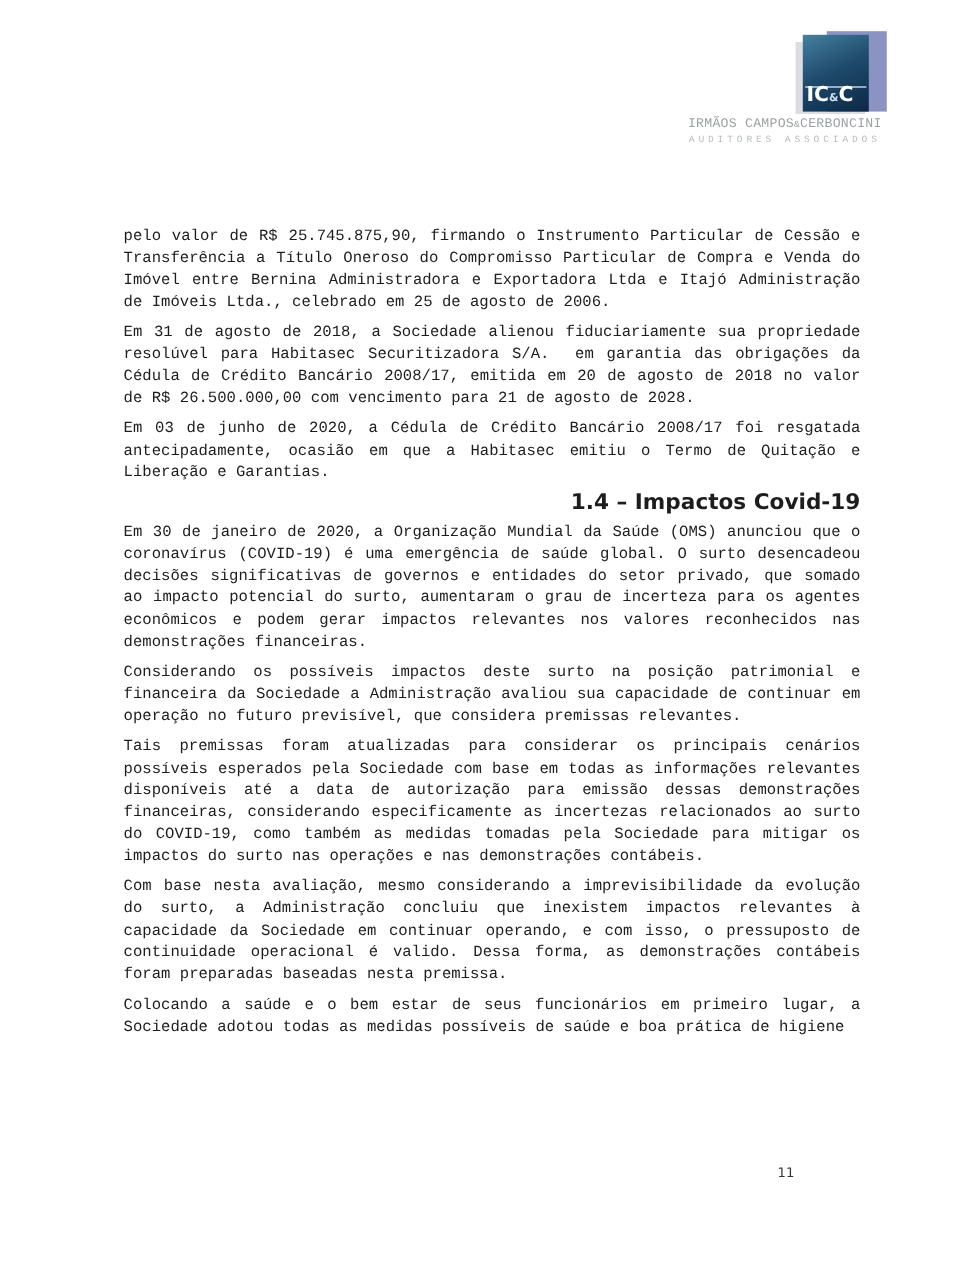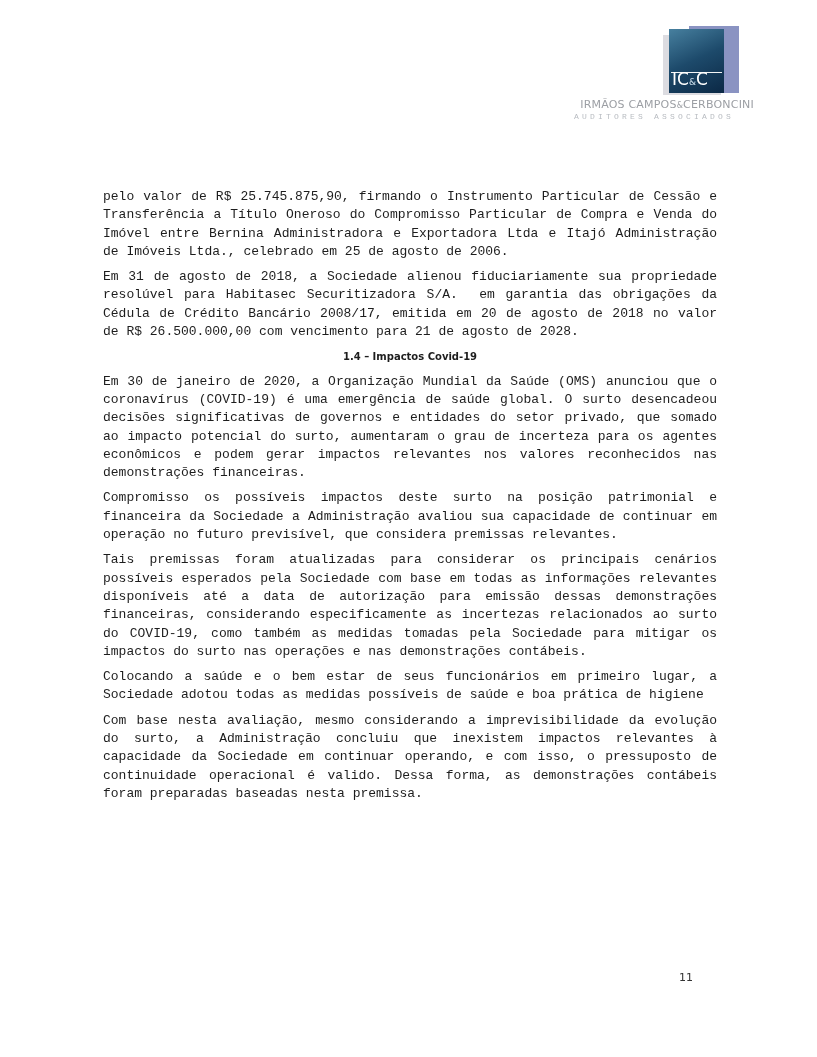--- a/index.html
+++ b/index.html
@@ -18,54 +18,54 @@
   .logo-art .sq { position: absolute; }
   .sq-shadow { left: 2px; top: 13px; width: 58px; height: 60px; background: #dcdce1; }
   .sq-back   { left: 28px; top: 4px; width: 50px; height: 67px; background: #8a93c2; }
   .sq-front  {
     left: 8px; top: 7px; width: 55px; height: 64px;
     background: linear-gradient(155deg, #47809f 0%, #1d4a6b 48%, #0b2845 100%);
   }
   .mono-line { position: absolute; left: 2px; right: 2px; bottom: 20px; height: 1px; background: rgba(255,255,255,0.95); }
   .monogram  {
     position: absolute; left: 3px; right: 0; bottom: 1px;
-    color: #ffffff; font-size: 17px; font-weight: 400;
+    color: #ffffff; font-size: 17px; font-weight: 700;
     letter-spacing: 0px; text-align: left; line-height: 19px;
     white-space: nowrap;
     margin-top: 24px;
   }
   .monogram .amp { font-size: 9px; color: #cfe1ee; }
 
   .company-name {
     position: absolute; top: 98px; left: 554px; width: 200px;
-    text-align: right; font-size: 11px; letter-spacing: 0.2px;
-    color: #9c9fa4; white-space: nowrap;
+    text-align: center; font-size: 11px; letter-spacing: 0.2px;
+    color: #9c9fa4; white-space: nowrap; font-family: Liberation Mono, monospace;
   }
   .company-name .amp2 { font-size: 8px; }
   .company-sub {
     position: absolute; top: 112px; left: 554px; width: 200px;
     text-align: center; font-size: 8px; letter-spacing: 3.2px;
     color: #b8bcc1; white-space: nowrap; font-family: Liberation Mono, monospace;
   }
 
   
   .content {
     position: absolute; top: 188px; left: 103px; width: 614px;
     font-size: 13px; line-height: 18.3px; text-align: justify;
   }
   .content p { margin: 0 0 7px 0; font-family: Liberation Mono, monospace; }
   .section-heading {
-    font-size: 10px; font-weight: bold;
-    margin: 3px 0 6px 0; text-align: center;
+    font-size: 18px; font-weight: bold;
+    margin: 3px 0 6px 0; text-align: right;
   }
 
   
   .page-number {
-    position: absolute; top: 971px; left: 666px; width: 40px;
-    text-align: center; font-size: 11px; color: #333333;
+    position: absolute; top: 971px; left: 648px; width: 40px;
+    text-align: left; font-size: 11px; color: #333333;
   }
 </style>
 </head>
 <body>
 
 <div class="page">
 
   <header>
     <div class="logo-art">
       <div class="sq sq-shadow"></div>
@@ -75,25 +75,26 @@
         <div class="monogram"><span>IC</span><span class="amp">&amp;</span><span>C</span></div>
       </div>
     </div>
     <div class="company-name"><span>IRMÃOS CAMPOS</span><span class="amp2">&amp;</span><span>CERBONCINI</span></div>
     <div class="company-sub">AUDITORES ASSOCIADOS</div>
   </header>
 
   <main class="content">
     <p>pelo valor de R$ 25.745.875,90, firmando o Instrumento Particular de Cessão e Transferência a Título Oneroso do Compromisso Particular de Compra e Venda do Imóvel entre Bernina Administradora e Exportadora Ltda e Itajó Administração de Imóveis Ltda., celebrado em 25 de agosto de 2006.</p>
     <p>Em 31 de agosto de 2018, a Sociedade alienou fiduciariamente sua propriedade resolúvel para Habitasec Securitizadora S/A.&nbsp; em garantia das obrigações da Cédula de Crédito Bancário 2008/17, emitida em 20 de agosto de 2018 no valor de R$ 26.500.000,00 com vencimento para 21 de agosto de 2028.</p>
+    <p>Em 03 de junho de 2020, a Cédula de Crédito Bancário 2008/17 foi resgatada antecipadamente, ocasião em que a Habitasec emitiu o Termo de Quitação e Liberação e Garantias.</p>
     <h2 class="section-heading">1.4 – Impactos Covid-19</h2>
     <p>Em 30 de janeiro de 2020, a Organização Mundial da Saúde (OMS) anunciou que o coronavírus (COVID-19) é uma emergência de saúde global. O surto desencadeou decisões significativas de governos e entidades do setor privado, que somado ao impacto potencial do surto, aumentaram o grau de incerteza para os agentes econômicos e podem gerar impactos relevantes nos valores reconhecidos nas demonstrações financeiras.</p>
-    <p>Compromisso os possíveis impactos deste surto na posição patrimonial e financeira da Sociedade a Administração avaliou sua capacidade de continuar em operação no futuro previsível, que considera premissas relevantes.</p>
+    <p>Considerando os possíveis impactos deste surto na posição patrimonial e financeira da Sociedade a Administração avaliou sua capacidade de continuar em operação no futuro previsível, que considera premissas relevantes.</p>
     <p>Tais premissas foram atualizadas para considerar os principais cenários possíveis esperados pela Sociedade com base em todas as informações relevantes disponíveis até a data de autorização para emissão dessas demonstrações financeiras, considerando especificamente as incertezas relacionados ao surto do COVID-19, como também as medidas tomadas pela Sociedade para mitigar os impactos do surto nas operações e nas demonstrações contábeis.</p>
+    <p>Com base nesta avaliação, mesmo considerando a imprevisibilidade da evolução do surto, a Administração concluiu que inexistem impactos relevantes à capacidade da Sociedade em continuar operando, e com isso, o pressuposto de continuidade operacional é valido. Dessa forma, as demonstrações contábeis foram preparadas baseadas nesta premissa.</p>
     <p>Colocando a saúde e o bem estar de seus funcionários em primeiro lugar, a Sociedade adotou todas as medidas possíveis de saúde e boa prática de higiene</p>
-    <p>Com base nesta avaliação, mesmo considerando a imprevisibilidade da evolução do surto, a Administração concluiu que inexistem impactos relevantes à capacidade da Sociedade em continuar operando, e com isso, o pressuposto de continuidade operacional é valido. Dessa forma, as demonstrações contábeis foram preparadas baseadas nesta premissa.</p>
   </main>
 
   <footer>
     <div class="page-number">11</div>
   </footer>
 
 </div>
 
 </body></html>

